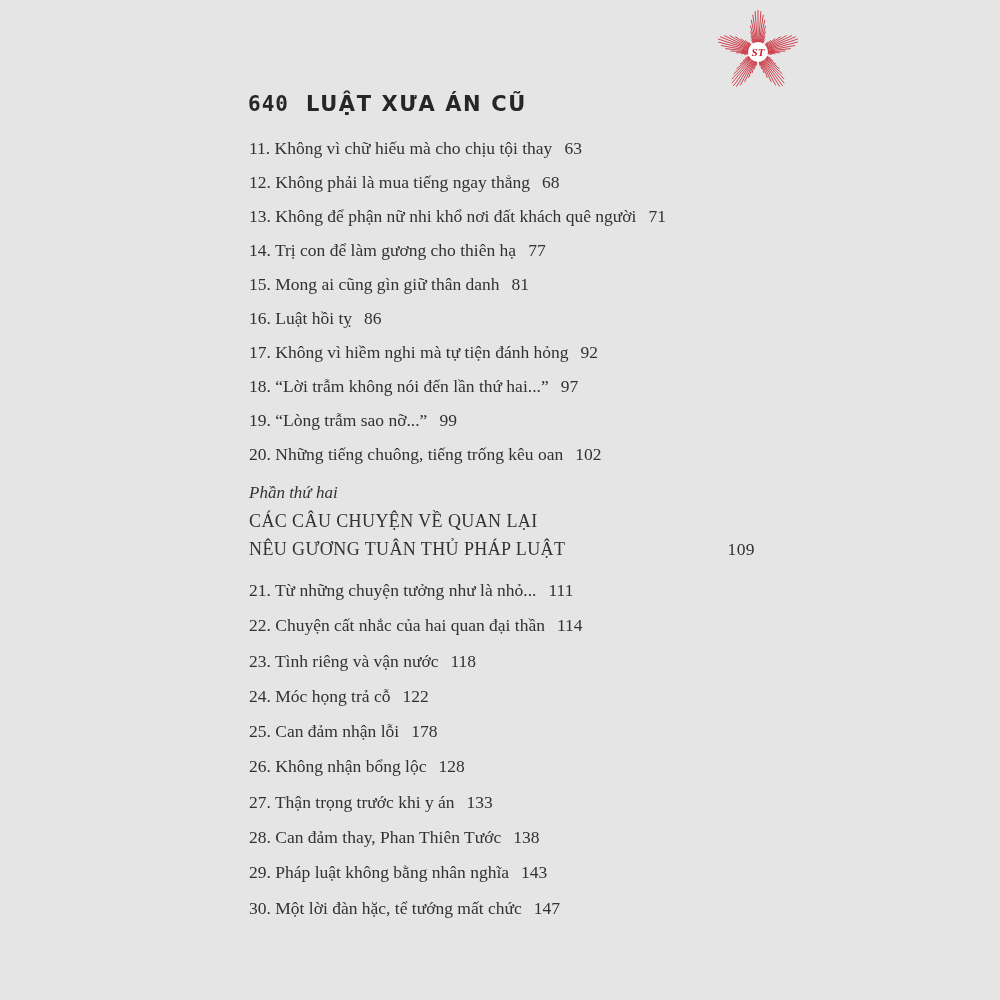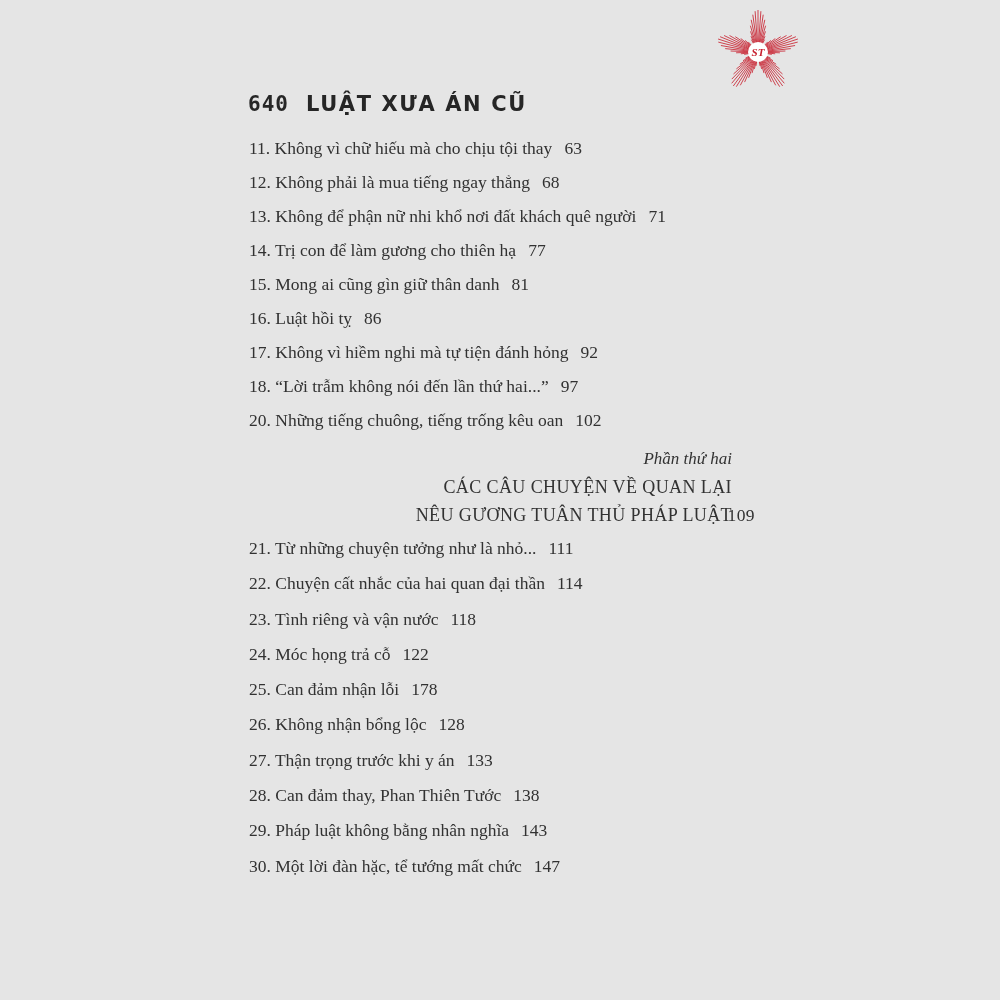--- a/index.html
+++ b/index.html
@@ -19,28 +19,28 @@
   
   .toc{position:absolute;left:249px;top:131px;width:506px;}
   .row{
     display:flex;justify-content:flex-start;align-items:baseline;
     height:34px;line-height:34px;font-size:17.5px;white-space:nowrap;
   }
   .part2 .row{height:35.3px;line-height:35.3px;}
   .row .t{overflow:hidden;}
   .row .p{margin-left:12px;}
   
-  .section{position:relative;margin-top:8px;padding-right:23px;text-align:right;}
+  .section{position:relative;margin-top:8px;padding-right:23px;text-align:left;}
   .section .kicker{font-style:italic;font-size:17px;height:28px;line-height:28px;}
   .section .cap{font-size:18px;letter-spacing:0.4px;height:28px;line-height:28px;}
   .section .pageno{
     position:absolute;right:-23px;bottom:0;height:28px;line-height:28px;
     font-size:17.5px;font-style:normal;
   }
-  .part2{margin-top:2px;}
+  .part2{margin-top:10px;}
 </style>
 </head>
 <body>
 
 <div class="page">
 
   <svg class="logo" id="logo-svg" width="88" height="92" viewBox="0 0 88 92" aria-hidden="true">
 
     <line x1="44.0" y1="42.0" x2="44.0" y2="6.0" stroke="#c8202f" stroke-width="0.9" opacity="0.92"></line>
       <line x1="44.4" y1="42.0" x2="46.9" y2="7.2" stroke="#c8202f" stroke-width="0.9" opacity="0.92"></line>
@@ -161,20 +161,24 @@
     <div class="row">
       <span class="t">17. Không vì hiềm nghi mà tự tiện đánh hỏng</span>
       <span class="p">92</span>
     </div>
 
     <div class="row">
       <span class="t">18. “Lời trẫm không nói đến lần thứ hai...”</span>
       <span class="p">97</span>
     </div>
 
+    <div class="row">
+      <span class="t">19. “Lòng trẫm sao nỡ...”</span>
+      <span class="p">99</span>
+    </div>
 
     <div class="row">
       <span class="t">20. Những tiếng chuông, tiếng trống kêu oan</span>
       <span class="p">102</span>
     </div>
   </div>
 
     <div class="section">
       <div class="kicker">Phần thứ hai</div>
       <div class="cap">CÁC CÂU CHUYỆN VỀ QUAN LẠI</div>

